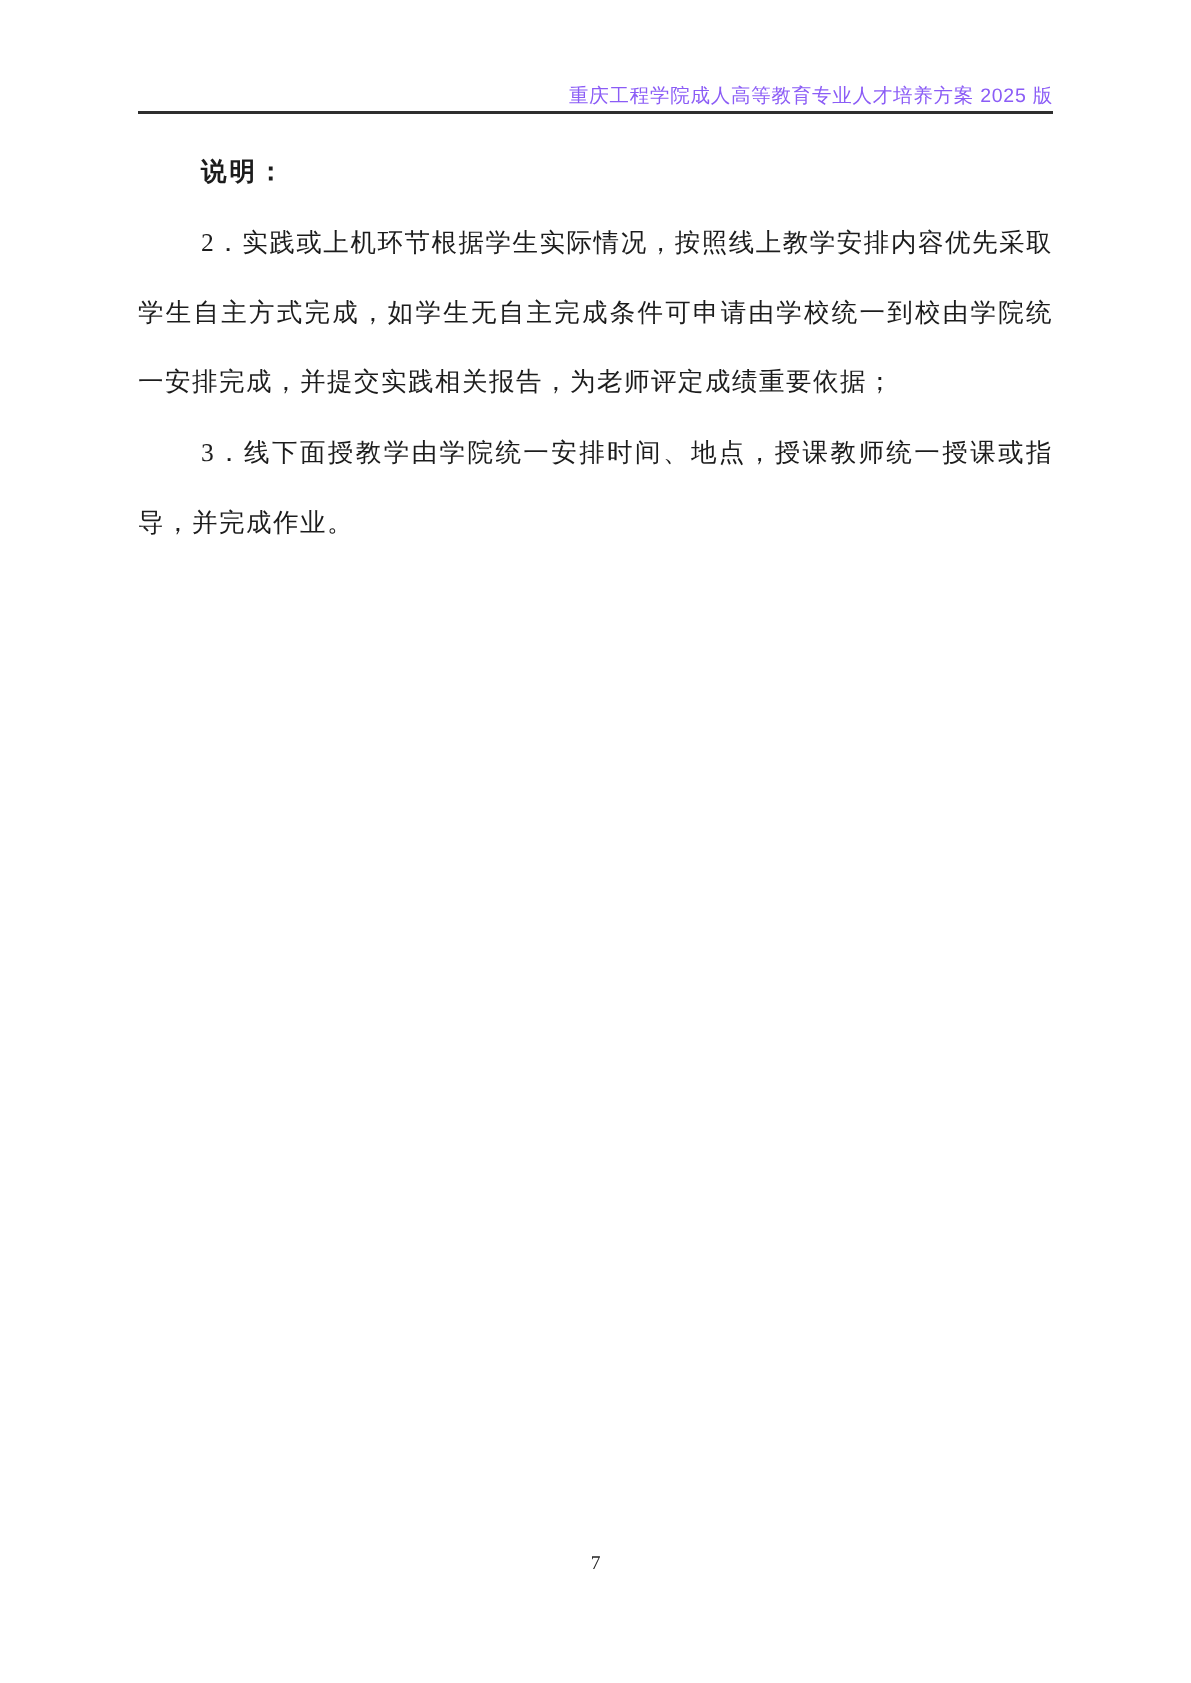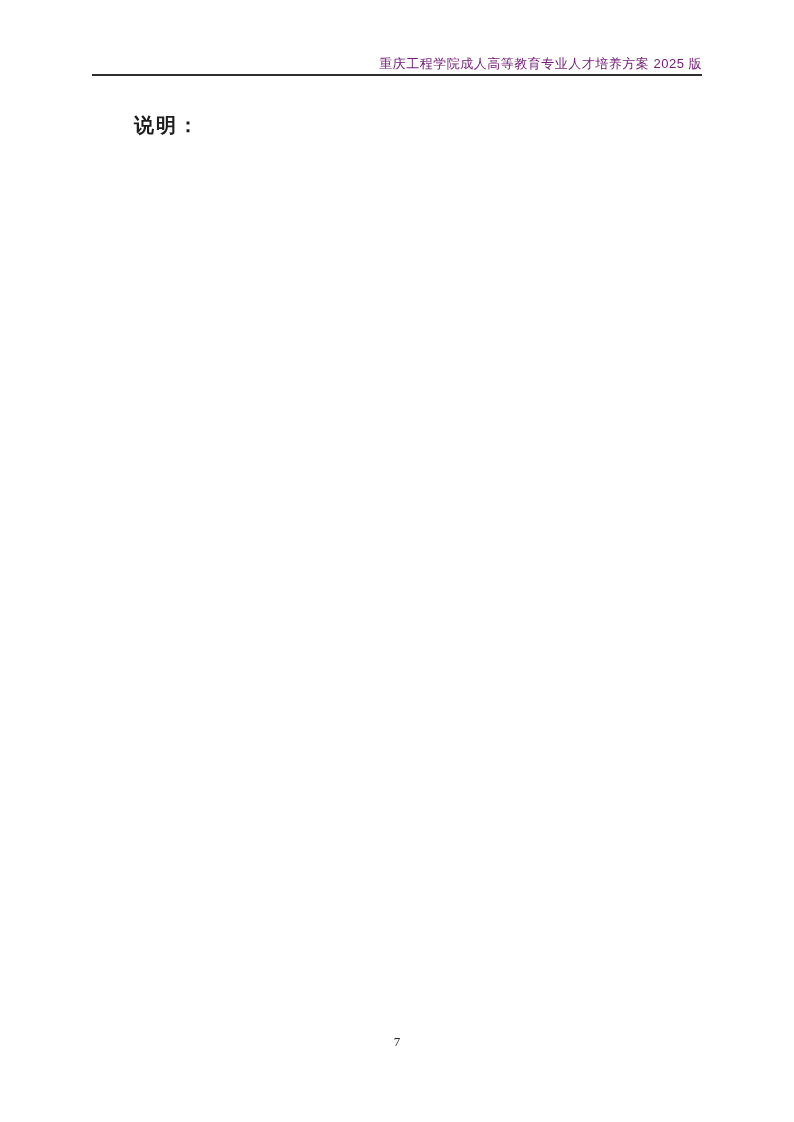--- a/index.html
+++ b/index.html
@@ -18,37 +18,37 @@
   }
   .header-title {
     position: absolute;
     left: 92px;
     right: 92px;
     top: 56px;
     text-align: right;
     font-family: "Liberation Sans", "DejaVu Sans", sans-serif;
     font-size: 13px;
     line-height: 16px;
-    color: #701a75;
+    color: #8b5cf6;
     letter-spacing: 0.5px;
   }
   .header-rule {
     position: absolute;
     left: 92px;
     right: 92px;
     top: 74px;
     height: 0;
     border-top: 2px solid #2e2e2e;
   }
   .content {
     position: absolute;
     left: 92px;
-    top: 102px;
+    top: 92px;
     width: 610px;
-    font-size: 20px;
+    font-size: 17px;
     line-height: 46.8px;
     letter-spacing: 1px;
     text-align: justify;
     text-justify: inter-character;
   }
   .content p {
     margin: 0;
     padding: 0;
     text-indent: 42px;
   }
@@ -71,17 +71,19 @@
 <body>
 
 <div class="page">
 
   <div class="header-title">重庆工程学院成人高等教育专业人才培养方案 2025 版</div>
 
   <div class="header-rule"></div>
 
   <div class="content">
     <p class="section-heading">说明：</p>
+    <p>2．实践或上机环节根据学生实际情况，按照线上教学安排内容优先采取学生自主方式完成，如学生无自主完成条件可申请由学校统一到校由学院统一安排完成，并提交实践相关报告，为老师评定成绩重要依据；</p>
+    <p>3．线下面授教学由学院统一安排时间、地点，授课教师统一授课或指导，并完成作业。</p>
   </div>
 
   <div class="page-number">7</div>
 
 </div>
 
 </body></html>

